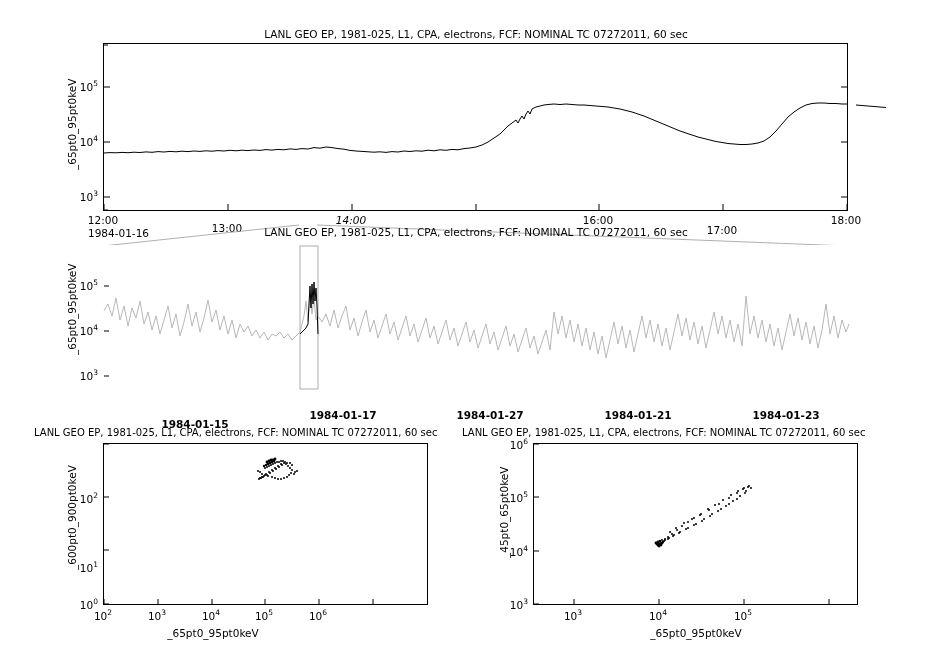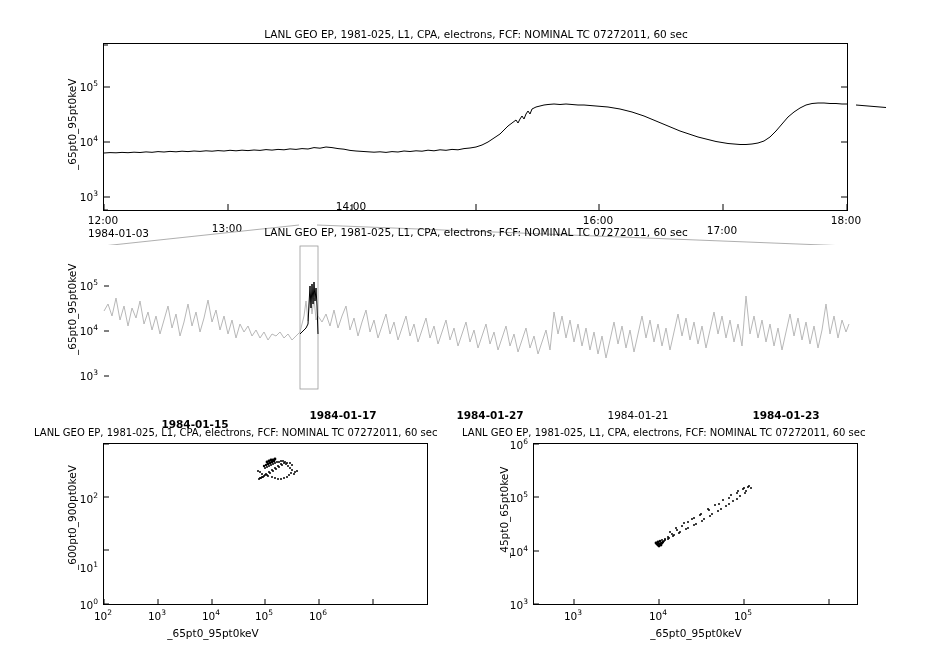--- a/index.html
+++ b/index.html
@@ -134,27 +134,27 @@
   </div>
   <div class="tick-label-y" style="left:70px; top:141px; width:28px;">
     <span>10</span><span class="sup">4</span>
   </div>
   <div class="tick-label-y" style="left:70px; top:86px; width:28px;">
     <span>10</span><span class="sup">5</span>
   </div>
 
   <div class="tick-label-x" style="left:103px; top:214px;">12:00</div>
   <div class="tick-label-x" style="left:227px; top:214px;margin-top:8px;">13:00</div>
-  <div class="tick-label-x" style="left:351px; top:200px;">14:00</div>
+  <div class="tick-label-x" style="left:351px; top:214px;font-style:italic;">14:00</div>
   <div class="tick-label-x" style="left:475px; top:214px;margin-top:30px;">15:00</div>
   <div class="tick-label-x" style="left:598px; top:214px;">16:00</div>
   <div class="tick-label-x" style="left:722px; top:224px;">17:00</div>
   <div class="tick-label-x" style="left:846px; top:214px;">18:00</div>
 
-  <div class="xlabel" style="left:88px; top:227px;">1984-01-03</div>
+  <div class="xlabel" style="left:88px; top:227px;">1984-01-16</div>
 </div>
 
 <svg class="panel" style="left:0px; top:224px; width:926px; height:22px;" width="926" height="22">
   <line class="connector" x1="103" y1="22" x2="299" y2="1"></line>
   <line class="connector" x1="848" y1="22" x2="317" y2="1"></line>
 </svg>
 
 <div class="panel">
   <div class="plot-title" style="left:96px; top:226px; width:760px;">LANL GEO EP, 1981-025, L1, CPA, electrons, FCF: NOMINAL TC 07272011, 60 sec</div>
 
@@ -183,21 +183,21 @@
   <div class="tick-label-y" style="left:70px; top:330px; width:28px;">
     <span>10</span><span class="sup">4</span>
   </div>
   <div class="tick-label-y" style="left:70px; top:285px; width:28px;">
     <span>10</span><span class="sup">5</span>
   </div>
 
   <div class="tick-label-x" style="left:195px; top:418px; font-weight:bold;">1984-01-15</div>
   <div class="tick-label-x" style="left:343px; top:409px; font-weight:bold;">1984-01-17</div>
   <div class="tick-label-x" style="left:490px; top:409px; font-weight:bold;">1984-01-27</div>
-  <div class="tick-label-x" style="left:638px; top:409px; font-weight:normal;">1984-01-21</div>
+  <div class="tick-label-x" style="left:638px; top:409px; font-weight:bold;">1984-01-21</div>
   <div class="tick-label-x" style="left:786px; top:409px; font-weight:bold;">1984-01-23</div>
 </div>
 
 <div class="panel">
   <div class="plot-title" style="left:34px; top:427px; width:420px; text-align:left; font-size:10px;">LANL GEO EP, 1981-025, L1, CPA, electrons, FCF: NOMINAL TC 07272011, 60 sec</div>
 
   <div class="ylabel" style="left:66px; top:570px;">_600pt0_900pt0keV</div>
 
   <div class="axes" style="left:103px; top:443px; width:325px; height:162px;">
     <svg width="323" height="160" viewBox="0 0 323 160">

